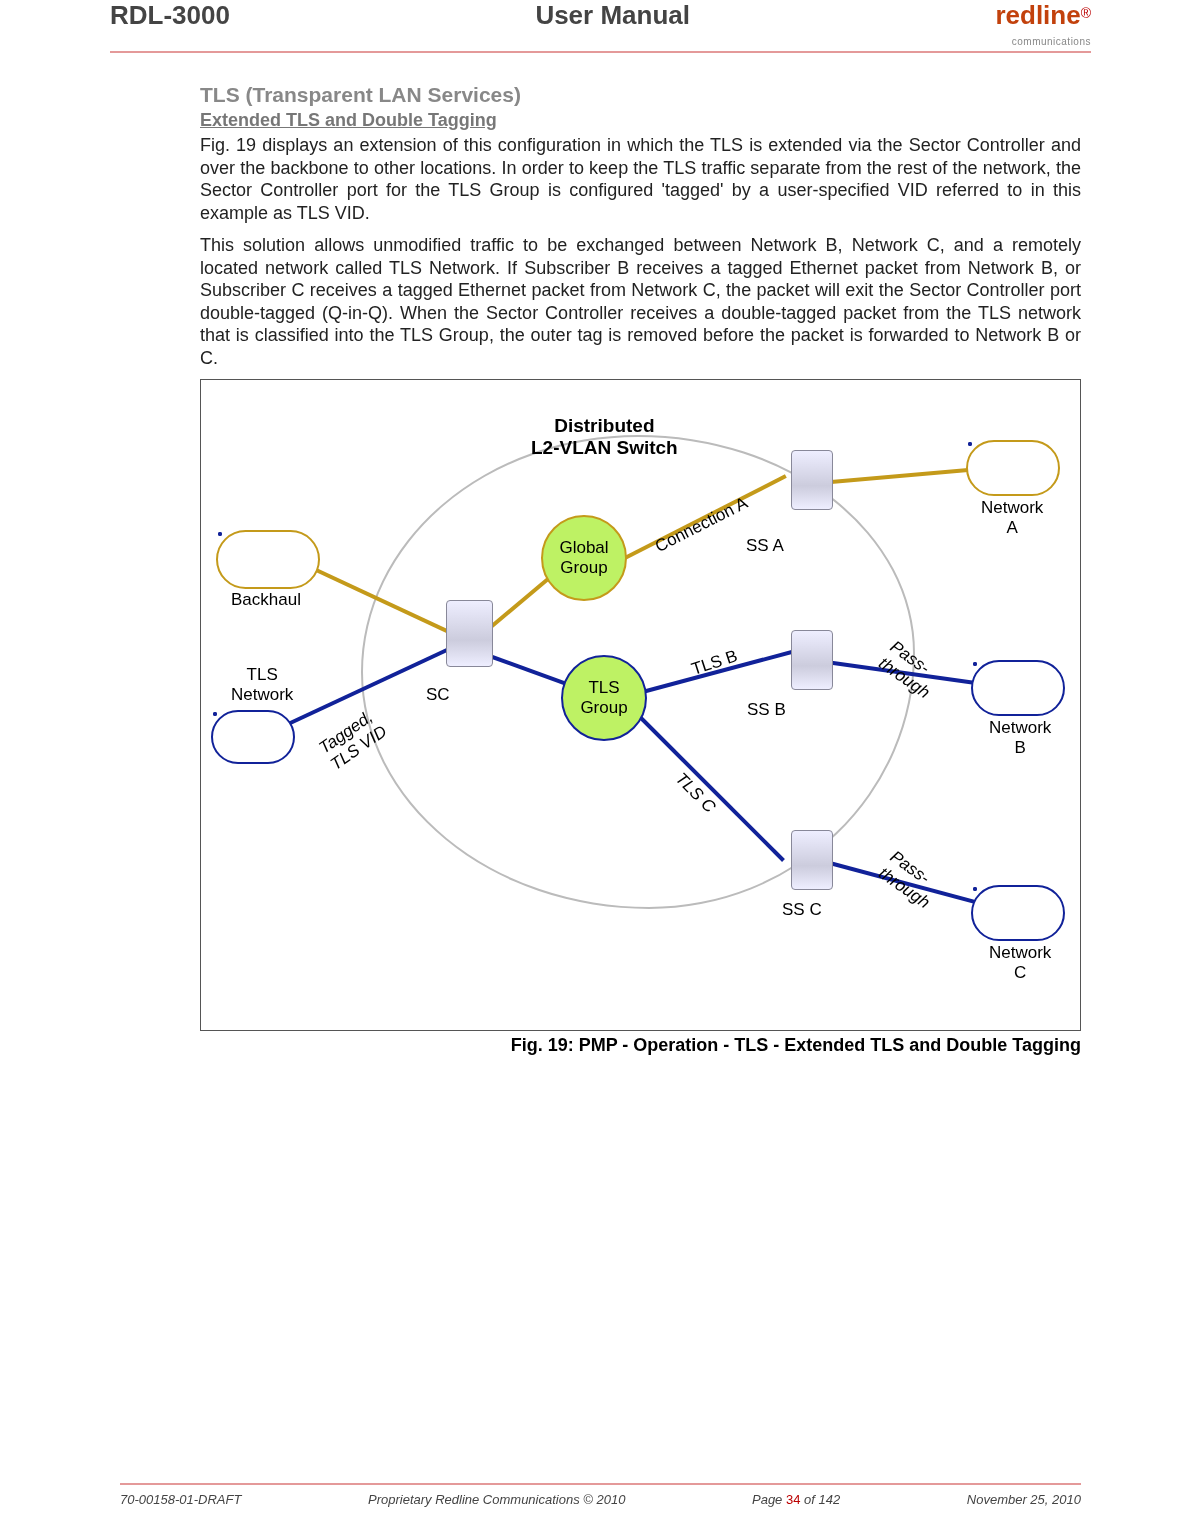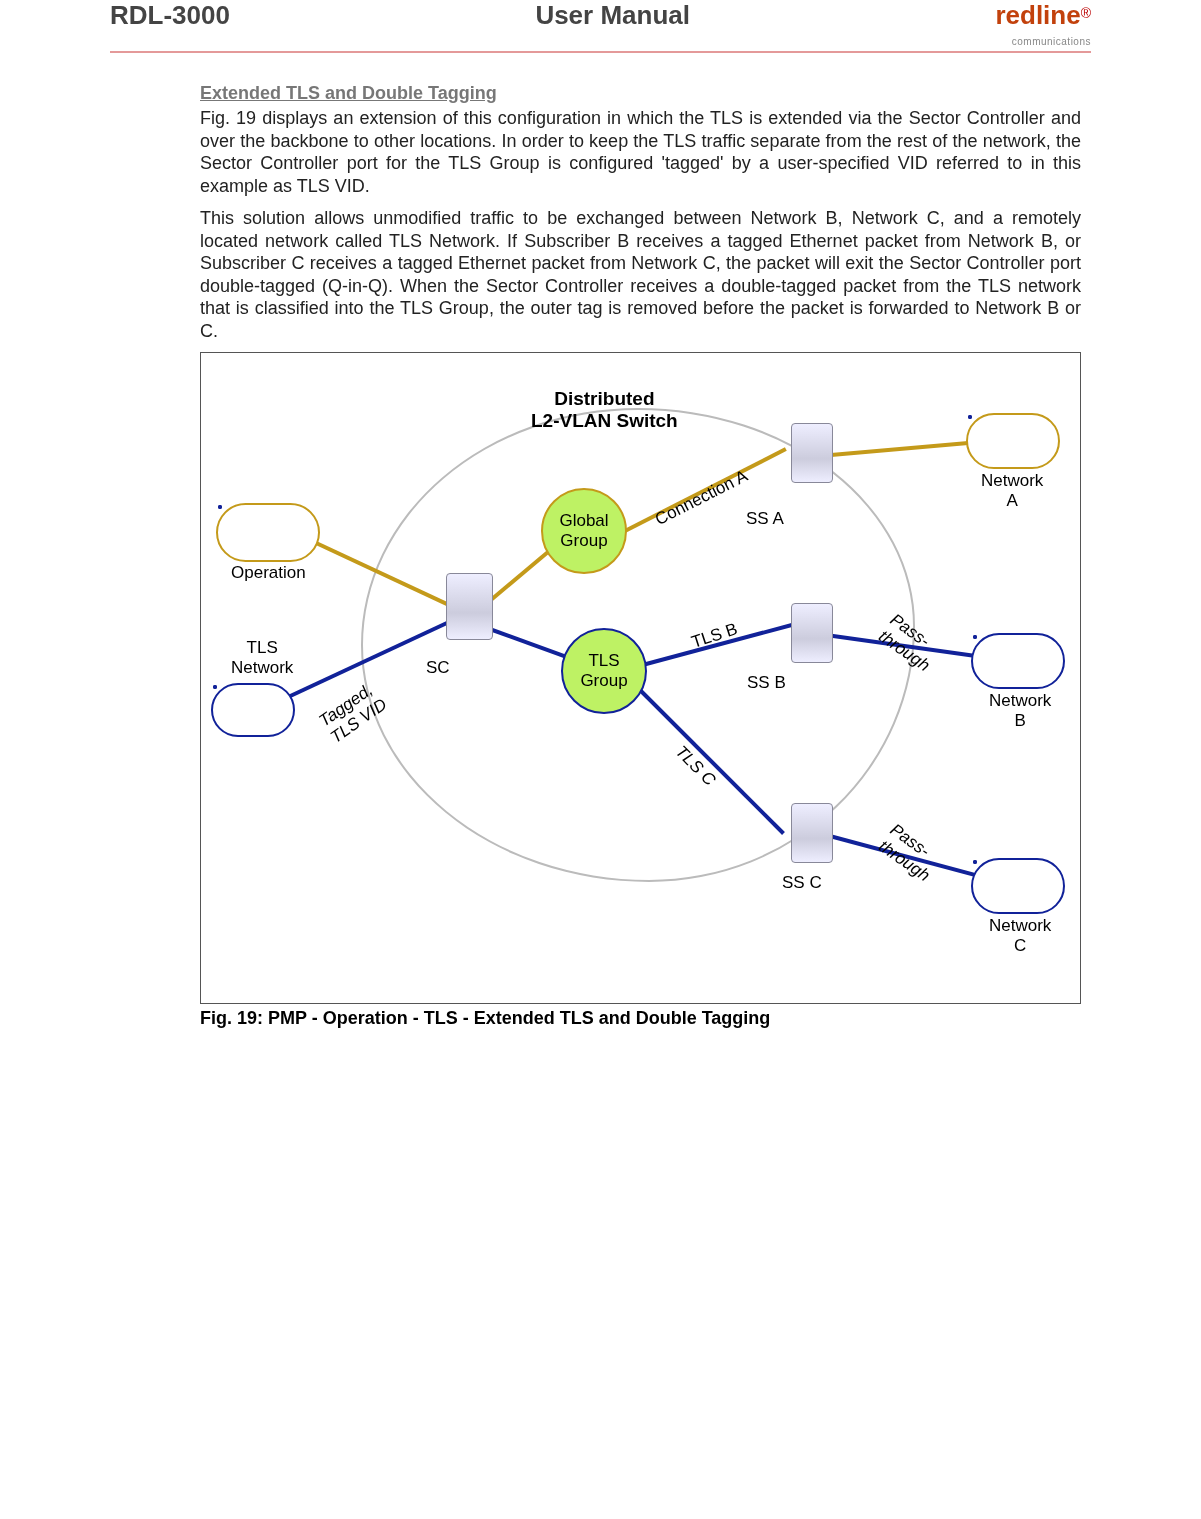--- a/index.html
+++ b/index.html
@@ -83,21 +83,21 @@
   border: 1px solid #555;
   margin: 2px 0 4px 0;
   height: 650px;
   position: relative;
   background: #fff;
   overflow: hidden;
 }
 .figure-caption {
   font-size: 18px;
   font-weight: bold;
-  text-align: left;
+  text-align: right;
   margin: 2px 0 12px 0;
 }
 .footer {
   position: absolute;
   bottom: 12px;
   left: 120px;
   right: 120px;
 }
 .footer-hr {
   height: 2px;
@@ -172,20 +172,21 @@
     <span class="header-left">RDL-3000</span>
     <span class="header-center">User Manual</span>
     <span class="header-right">
       <span class="logo-main">redline</span><span class="logo-reg">®</span><br>
       <span class="logo-sub">communications</span>
     </span>
   </div>
   <div class="hr-top"></div>
 
   <div class="content">
+    <div class="section-title">TLS (Transparent LAN Services)</div>
     <div class="sub-title">Extended TLS and Double Tagging</div>
     <div class="para">Fig. 19 displays an extension of this configuration in which the TLS is extended via the Sector Controller and over the backbone to other locations. In order to keep the TLS traffic separate from the rest of the network, the Sector Controller port for the TLS Group is configured 'tagged' by a user-specified VID referred to in this example as TLS VID.</div>
     <div class="para">This solution allows unmodified traffic to be exchanged between Network B, Network C, and a remotely located network called TLS Network. If Subscriber B receives a tagged Ethernet packet from Network B, or Subscriber C receives a tagged Ethernet packet from Network C, the packet will exit the Sector Controller port double-tagged (Q-in-Q). When the Sector Controller receives a double-tagged packet from the TLS network that is classified into the TLS Group, the outer tag is removed before the packet is forwarded to Network B or C.</div>
 
     <div class="figure-box">
 
       <div class="cloud-big"></div>
 
       <div class="line gold" style="left:98px;top:180px;width:180px;transform:rotate(25deg);"></div>
       <div class="line gold" style="left:272px;top:260px;width:115px;transform:rotate(-40deg);"></div>
@@ -213,21 +214,21 @@
       </div>
 
       <div class="device" style="left:245px;top:220px;"></div>
       <div class="device small" style="left:590px;top:70px;"></div>
       <div class="device small" style="left:590px;top:250px;"></div>
       <div class="device small" style="left:590px;top:450px;"></div>
 
       <div class="dl dl-title" style="left:330px;top:35px;">
         <span>Distributed</span><br><span>L2-VLAN Switch</span>
       </div>
-      <div class="dl" style="left:30px;top:210px;">Operation</div>
+      <div class="dl" style="left:30px;top:210px;">Backhaul</div>
       <div class="dl" style="left:30px;top:285px;text-align:center;">
         <span>TLS</span><br><span>Network</span>
       </div>
       <div class="dl" style="left:120px;top:340px;transform:rotate(-35deg);font-style:italic;">
         <span>Tagged,</span><br><span>TLS VID</span>
       </div>
       <div class="dl" style="left:225px;top:305px;">SC</div>
       <div class="dl" style="left:450px;top:135px;transform:rotate(-27deg);">Connection A</div>
       <div class="dl" style="left:490px;top:273px;transform:rotate(-18deg);">TLS B</div>
       <div class="dl" style="left:470px;top:403px;transform:rotate(45deg);font-style:italic;">TLS C</div>
@@ -247,13 +248,24 @@
         <span>Network</span><br><span>B</span>
       </div>
       <div class="dl" style="left:788px;top:563px;text-align:center;">
         <span>Network</span><br><span>C</span>
       </div>
     </div>
 
     <div class="figure-caption">Fig. 19: PMP - Operation - TLS - Extended TLS and Double Tagging</div>
   </div>
 
+  <div class="footer">
+    <div class="footer-hr"></div>
+    <div class="footer-line">
+      <span>70-00158-01-DRAFT</span>
+      <span>Proprietary Redline Communications © 2010</span>
+      <span>
+        <span>Page </span><span class="pg-num">34</span><span> of 142</span>
+      </span>
+      <span>November 25, 2010</span>
+    </div>
+  </div>
 </div>
 
 </body></html>

